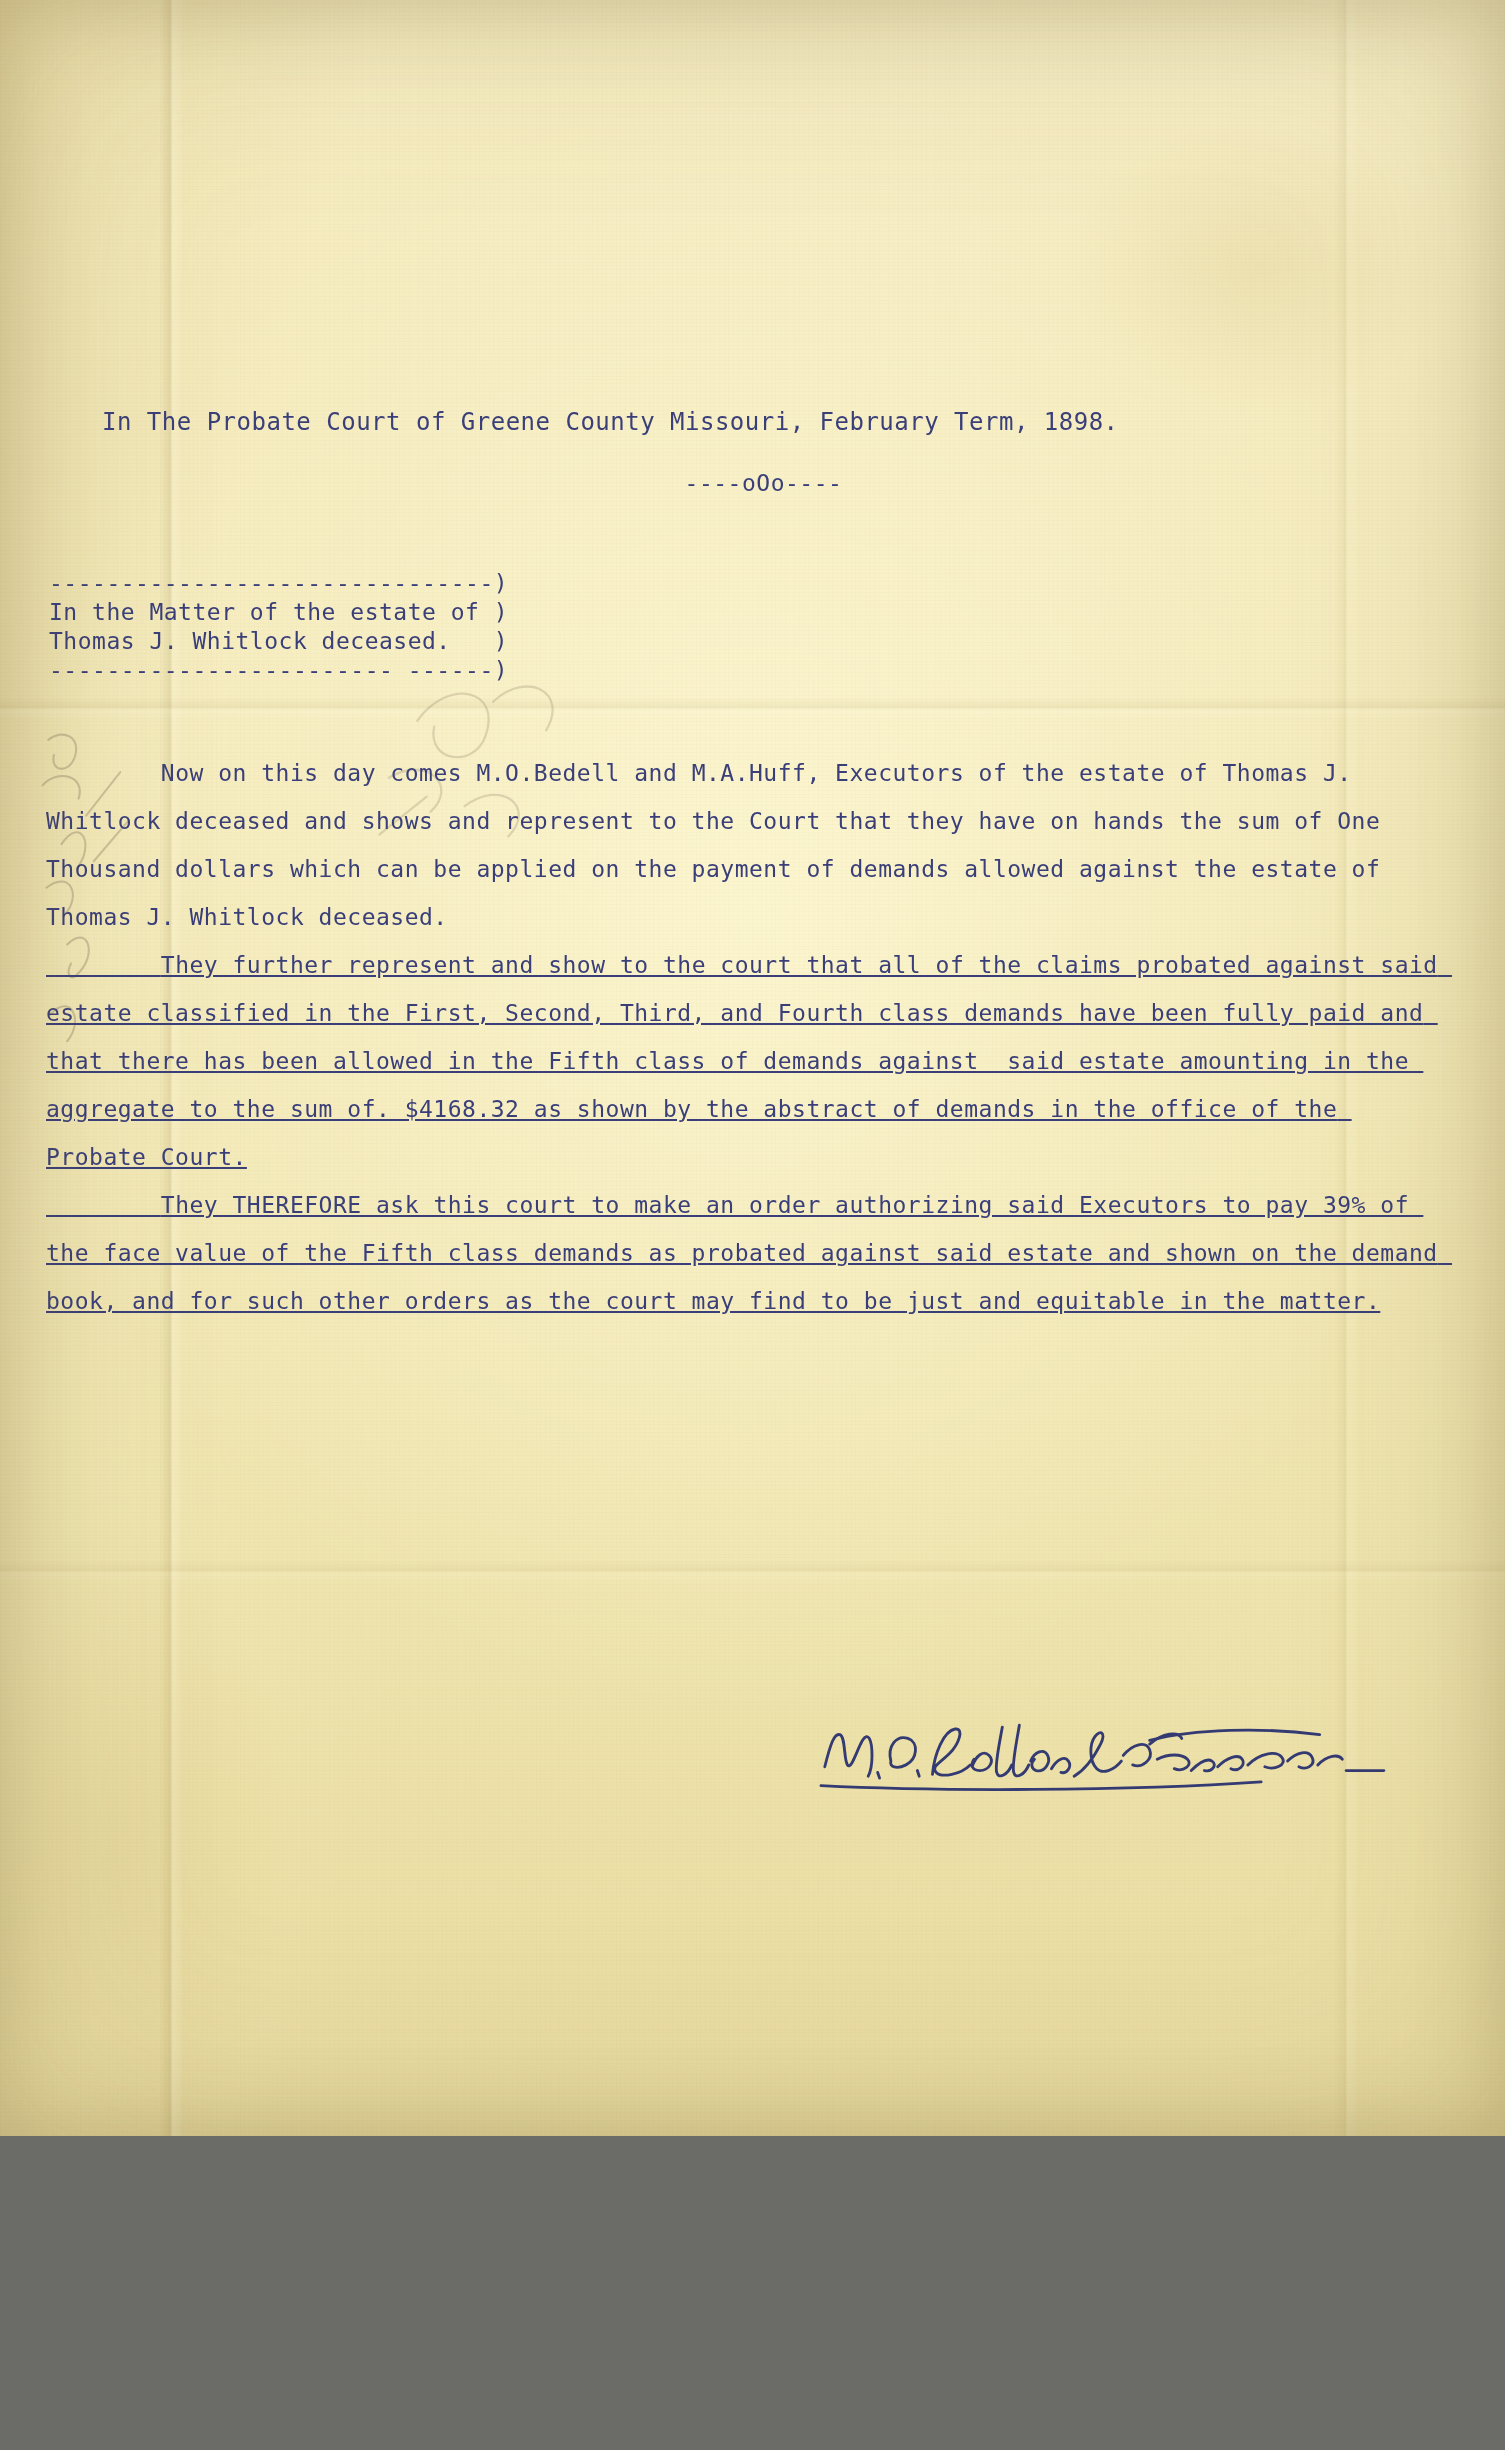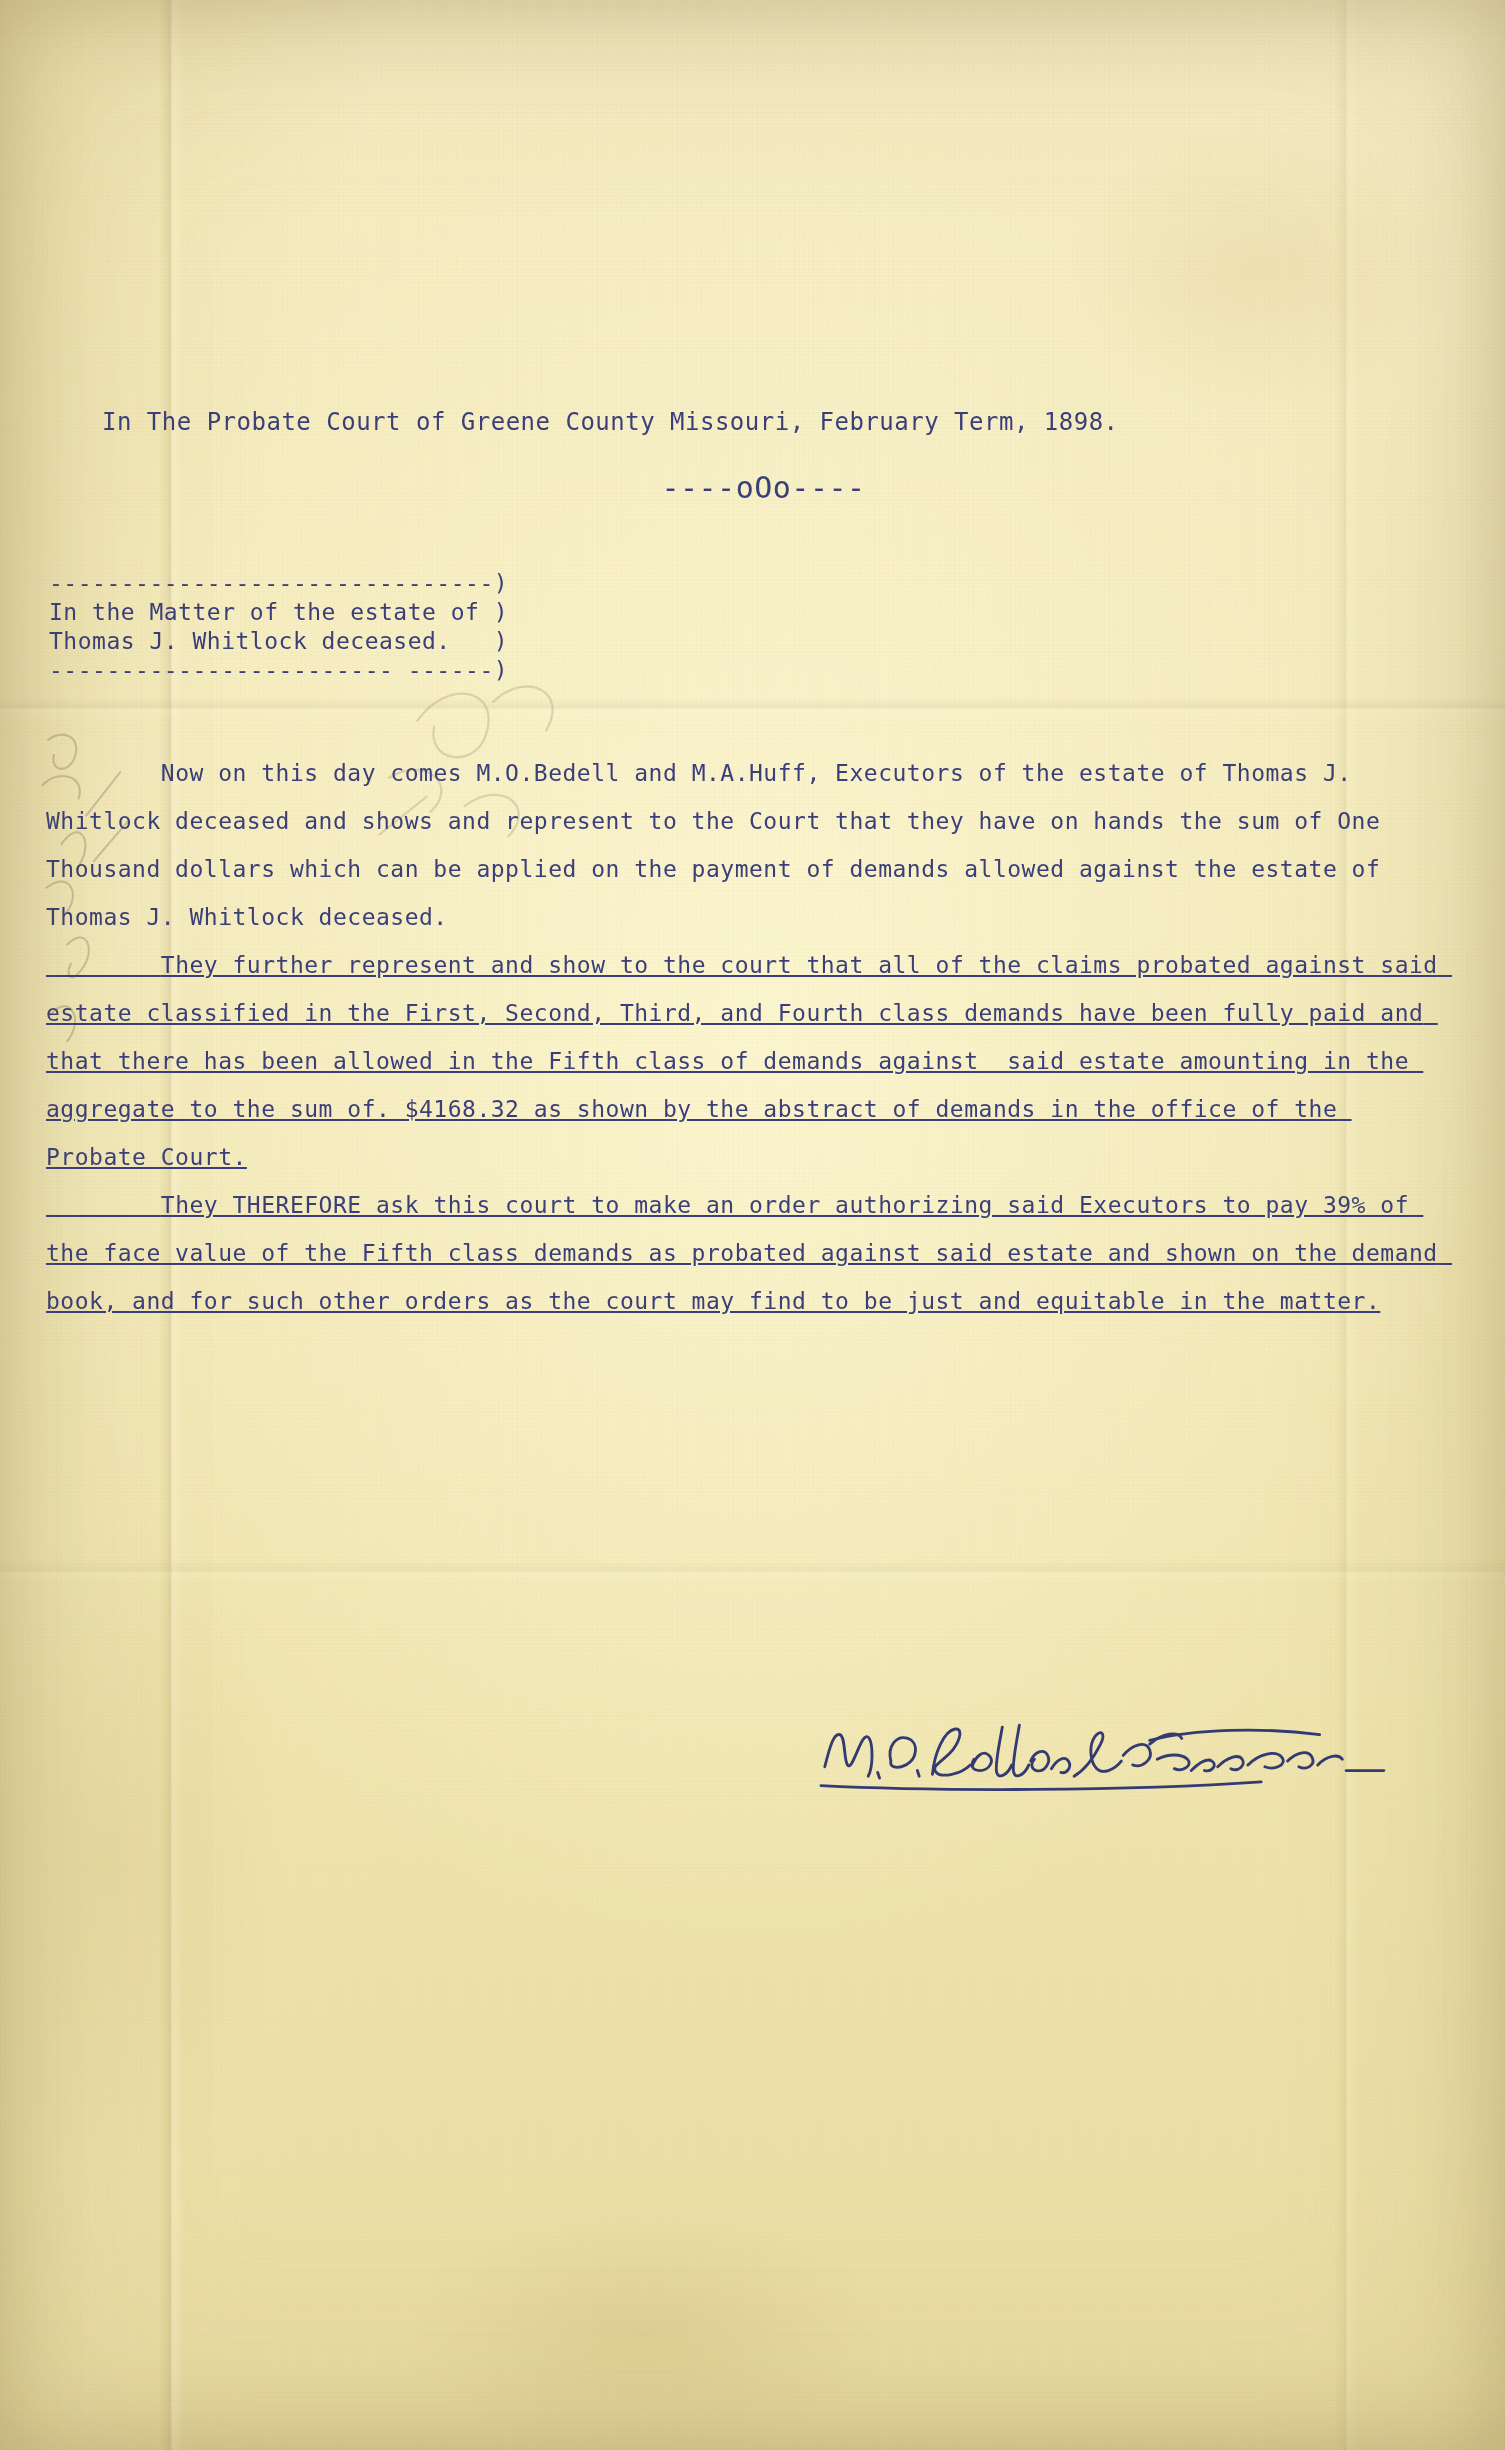--- a/index.html
+++ b/index.html
@@ -3,21 +3,21 @@
 <meta charset="utf-8">
 <style>
   html, body {
     margin: 0;
     padding: 0;
     background: #6b6b68;
   }
   .page {
     position: relative;
     width: 1505px;
-    height: 2450px;
+    height: 2136px;
     margin: 0 auto;
     overflow: hidden;
     background: #f2e8bb;
     background-image:
       radial-gradient(ellipse 70% 55% at 50% 42%, rgba(255,250,215,0.75) 0%, rgba(255,250,215,0.0) 70%),
       linear-gradient(107deg, rgba(228,212,150,0.55) 0%, rgba(246,236,186,0.15) 18%, rgba(240,228,170,0.0) 45%),
       linear-gradient(180deg, #f6edc4 0%, #f3e9ba 35%, #efe4ae 72%, #e9dca2 100%);
   }
   
   .grain {
@@ -67,21 +67,21 @@
     top: 408px;
     left: 102px;
     right: 76px;
     font-size: 24px;
     white-space: nowrap;
   }
   .rule-ooo {
     top: 470px;
     left: 0; right: 0;
     text-align: center;
-    font-size: 30px;
+    font-size: 23px;
     padding-left: 22px;
   }
 
   .caption {
     top: 569px;
     left: 49px;
     font-size: 23px;
     line-height: 29px;
     white-space: pre;
   }

